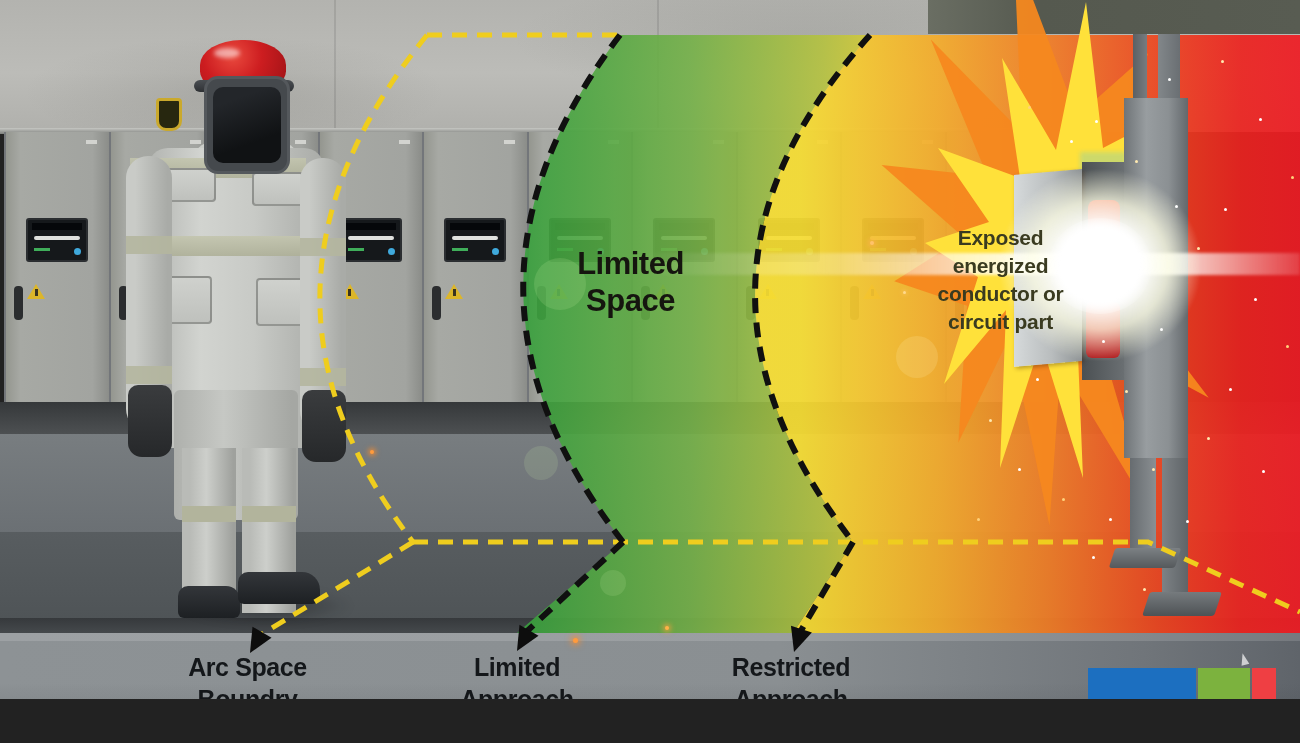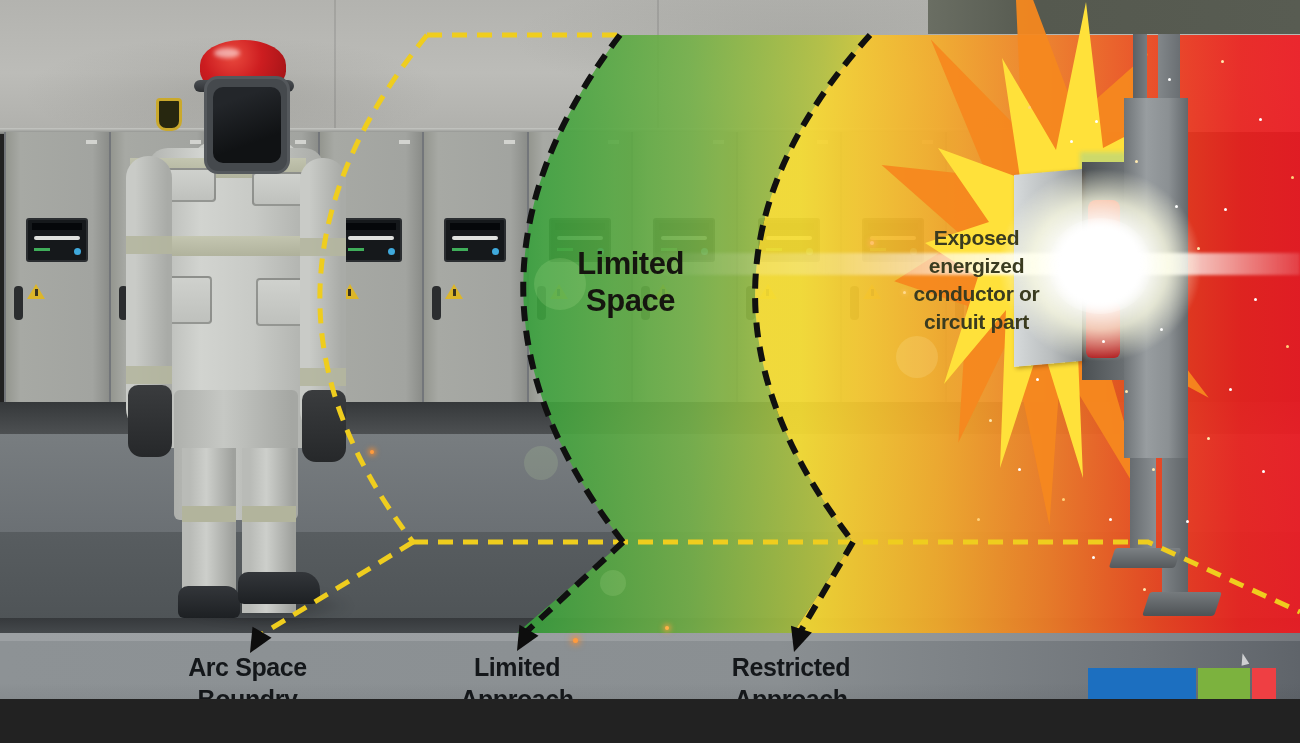--- a/index.html
+++ b/index.html
@@ -118,21 +118,21 @@
       1175px 205px 0 0 #fff, 1102px 340px 0 0 #fff, 1125px 390px 0 0 #ffe9b0,
       1070px 140px 0 0 #fff, 1028px 106px 0 0 #ffd27a;}
   .ember{border-radius:50%;}
   .bokeh{border-radius:50%;}
 
   
   .zone-label{color:#15150f;font-weight:700;text-align:center;line-height:37px;
               font-size:31px;letter-spacing:-.5px;}
   #lbl-limited{left:558px;top:245px;width:145px;}
   #lbl-restricted{left:756px;top:245px;width:180px;}
-  #lbl-exposed{left:899px;top:224px;width:155px;font-weight:700;color:#3a3b20;
+  #lbl-exposed{left:923px;top:224px;width:155px;font-weight:700;color:#3a3b20;
                font-size:21px;line-height:28px;text-align:center;letter-spacing:-.3px;}
   .bound-label{color:#14171a;font-weight:700;font-size:25px;line-height:32px;
                text-align:center;letter-spacing:-.4px;}
   #lbl-arcflash{left:170px;top:651px;width:155px;}
   #lbl-limapproach{left:454px;top:651px;width:126px;}
   #lbl-resapproach{left:716px;top:651px;width:150px;}
 
   
   .logo-bar{top:668px;height:49px;}
   #logo-blue{left:1088px;width:108px;}

